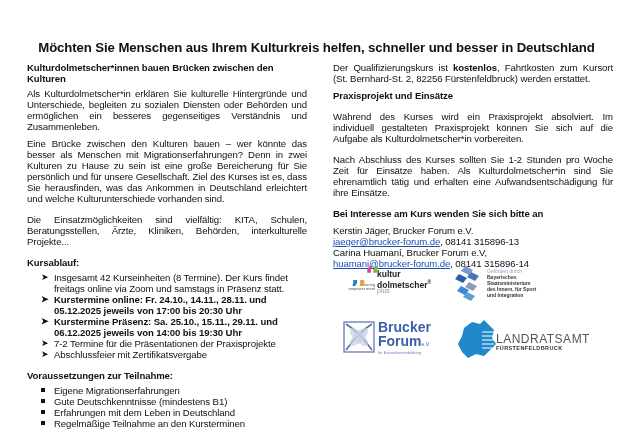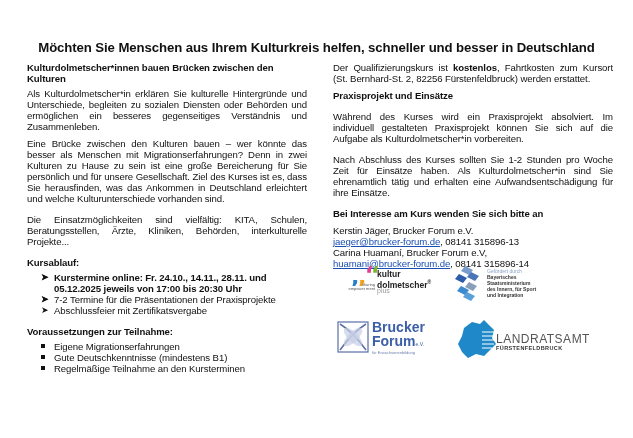--- a/index.html
+++ b/index.html
@@ -26,21 +26,21 @@
   ul.arrows li .mk { position: absolute; left: 14px; top: 0; font-size: 9px; }
   ul.squares li .mk {
     position: absolute; left: 14px; top: 3px; width: 4px; height: 4px; background: #111;
   }
   ul.arrows li.bold { font-weight: bold; }
   a.link { color: #1a4fb3; text-decoration: underline; }
   .logos { position: absolute; left: 333px; top: 258px; width: 290px; height: 120px; }
   .logo { position: absolute; }
   .logo-kd { left: 10px; top: 4px; width: 110px; height: 40px; }
   .logo-stmi { left: 122px; top: 6px; width: 140px; height: 40px; }
-  .logo-bf { left: 3px; top: 60px; width: 120px; height: 44px; }
+  .logo-bf { left: 9px; top: 60px; width: 120px; height: 44px; }
   .logo-lra { left: 123px; top: 60px; width: 160px; height: 44px; }
   .kd-text1 { position: absolute; left: 34px; top: 8px; font-weight: bold; font-size: 8.5px; line-height: 8px; color: #222; }
   .kd-text2 { position: absolute; left: 34px; top: 16px; font-weight: bold; font-size: 8.5px; line-height: 8px; color: #222; }
   .kd-text3 { position: absolute; left: 34px; top: 25px; font-size: 7px; line-height: 7px; color: #9a9a9a; }
   .kd-small { position: absolute; left: 2px; top: 21px; font-size: 4px; line-height: 4px; color: #555; text-align: right; width: 30px; }
   .stmi-text { position: absolute; left: 32px; top: 4px; font-size: 5px; line-height: 6px; color: #333; font-weight: bold; }
   .stmi-text .lite { color: #8aa3c8; font-weight: normal; }
   .bf-text1 { position: absolute; left: 36px; top: 2px; font-size: 14px; font-weight: bold; color: #3b5fa8; line-height: 14px; }
   .bf-text2 { position: absolute; left: 36px; top: 16px; font-size: 14px; font-weight: bold; color: #3b5fa8; line-height: 14px; }
   .bf-ev { font-size: 5px; font-weight: normal; }
@@ -59,31 +59,32 @@
   <p class="h">Kulturdolmetscher*innen bauen Brücken zwischen den Kulturen</p>
   <div class="gap4"></div>
   <p class="p">Als Kulturdolmetscher*in erklären Sie kulturelle Hintergründe und Unterschiede, begleiten zu sozialen Diensten oder Behörden und ermöglichen ein besseres gegenseitiges Verständnis und Zusammenleben.</p>
   <div class="gap6"></div>
   <p class="p">Eine Brücke zwischen den Kulturen bauen – wer könnte das besser als Menschen mit Migrationserfahrungen? Denn in zwei Kulturen zu Hause zu sein ist eine große Bereicherung für Sie persönlich und für unsere Gesellschaft. Ziel des Kurses ist es, dass Sie herausfinden, was das Ankommen in Deutschland erleichtert und welche Kulturunterschiede vorhanden sind.</p>
   <div class="gap10"></div>
   <p class="p">Die Einsatzmöglichkeiten sind vielfältig: KITA, Schulen, Beratungsstellen, Ärzte, Kliniken, Behörden, interkulturelle Projekte...</p>
   <div class="gap10"></div>
   <p class="h">Kursablauf:</p>
   <ul class="arrows">
-    <li><span class="mk">➤</span></li>
+    <li><span class="mk">➤</span><span>Insgesamt 42 Kurseinheiten (8 Termine). Der Kurs findet freitags online via Zoom und samstags in Präsenz statt.</span></li>
     <li class="bold"><span class="mk">➤</span><span>Kurstermine online: Fr. 24.10., 14.11., 28.11. und 05.12.2025 jeweils von 17:00 bis 20:30 Uhr</span></li>
-    <li class="bold"><span class="mk">➤</span></li>
+    <li class="bold"><span class="mk">➤</span><span>Kurstermine Präsenz: Sa. 25.10., 15.11., 29.11. und 06.12.2025 jeweils von 14:00 bis 19:30 Uhr</span></li>
     <li><span class="mk">➤</span><span>7-2 Termine für die Präsentationen der Praxisprojekte</span></li>
     <li><span class="mk">➤</span><span>Abschlussfeier mit Zertifikatsvergabe</span></li>
   </ul>
   <div class="gap10"></div>
   <p class="h">Voraussetzungen zur Teilnahme:</p>
   <ul class="squares">
     <li><span class="mk"></span><span>Eigene Migrationserfahrungen</span></li>
     <li><span class="mk"></span><span>Gute Deutschkenntnisse (mindestens B1)</span></li>
+    <li><span class="mk"></span><span>Erfahrungen mit dem Leben in Deutschland</span></li>
     <li><span class="mk"></span><span>Regelmäßige Teilnahme an den Kursterminen</span></li>
   </ul>
 </div>
 
 <div class="col col-right">
   <p class="p"><span>Der Qualifizierungskurs ist </span><b>kostenlos</b><span>, Fahrtkosten zum Kursort (St. Bernhard-St. 2, 82256 Fürstenfeldbruck) werden erstattet.</span></p>
   <div class="gap6"></div>
   <p class="h">Praxisprojekt und Einsätze</p>
   <div class="gap10"></div>
   <p class="p">Während des Kurses wird ein Praxisprojekt absolviert. Im individuell gestalteten Praxisprojekt können Sie sich auf die Aufgabe als Kulturdolmetscher*in vorbereiten.</p>

